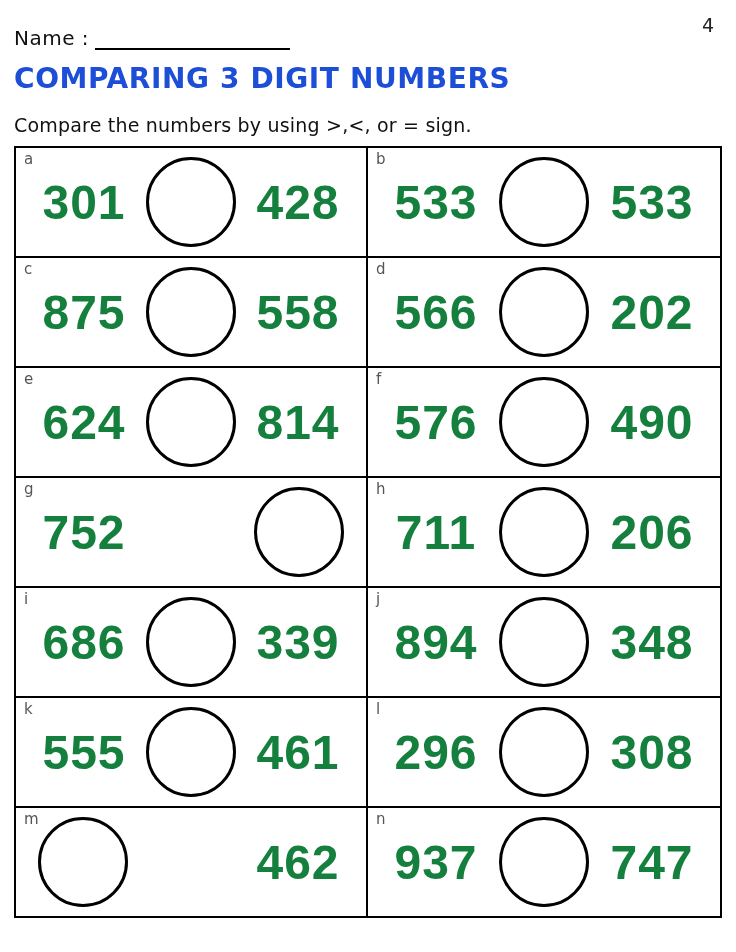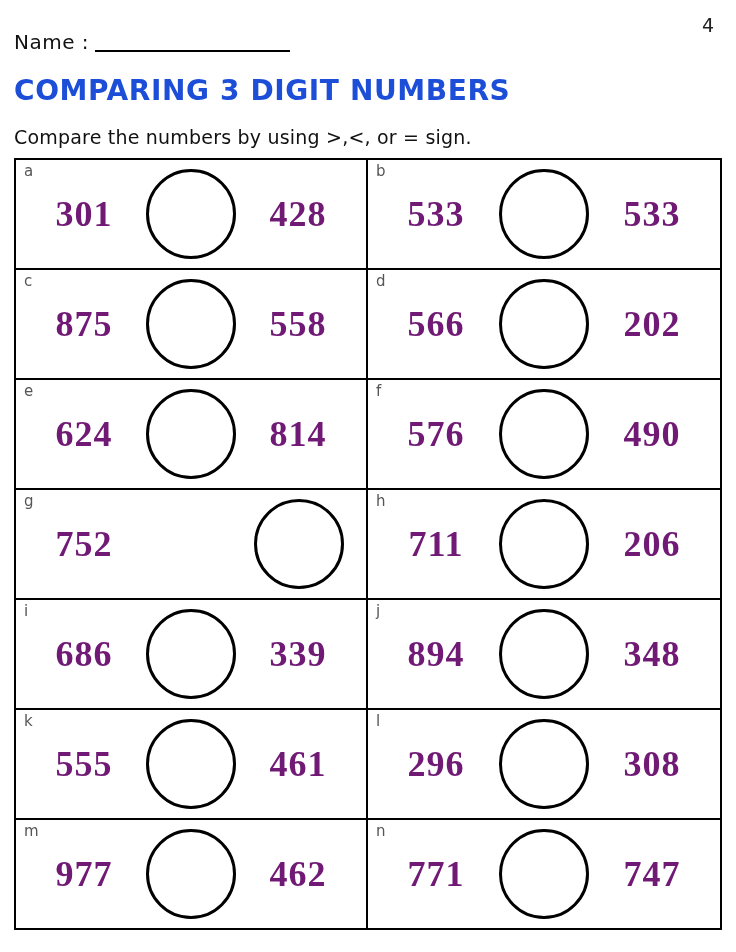--- a/index.html
+++ b/index.html
@@ -19,21 +19,22 @@
     position: relative;
     width: 736px;
     height: 952px;
     box-sizing: border-box;
     padding: 0 14px;
   }
 
   
   .name-row {
     display: flex;
-    padding-top: 30px;
+    align-items: flex-end;
+    padding-top: 18px;
     height: 32px;
   }
   .name-label {
     font-size: 20px;
     letter-spacing: 0.5px;
     color: #111;
     white-space: nowrap;
   }
   .name-line {
     flex: 0 0 195px;
@@ -92,25 +93,25 @@
   }
   .cell-letter {
     position: absolute;
     top: 4px;
     left: 8px;
     font-size: 15px;
     color: #555;
     line-height: 1;
   }
   .num {
-    font-size: 36px;
+    font-size: 48px;
     font-weight: 700;
     letter-spacing: 1px;
-    color: #701a75;
-    font-family: Liberation Serif, serif;
+    color: #15803d;
+    font-family: Liberation Sans, sans-serif;
     min-width: 92px;
     text-align: center;
   }
   .answer-circle {
     width: 84px;
     height: 84px;
     border: 3px solid #000;
     border-radius: 50%;
     background: #fff;
     flex: 0 0 84px;
@@ -218,26 +219,25 @@
         <span class="cell-letter">l</span>
         <span class="num">296</span>
         <span class="answer-circle"></span>
         <span class="num">308</span>
       </div>
     </div>
 
     <div class="problem-row">
       <div class="problem-cell left">
         <span class="cell-letter">m</span>
-        <span class="num">977</span>
         <span class="answer-circle"></span>
         <span class="num">462</span>
       </div>
       <div class="problem-cell">
         <span class="cell-letter">n</span>
-        <span class="num">771</span>
+        <span class="num">937</span>
         <span class="answer-circle"></span>
         <span class="num">747</span>
       </div>
     </div>
 
   </div>
 </div>
 
 </body></html>

